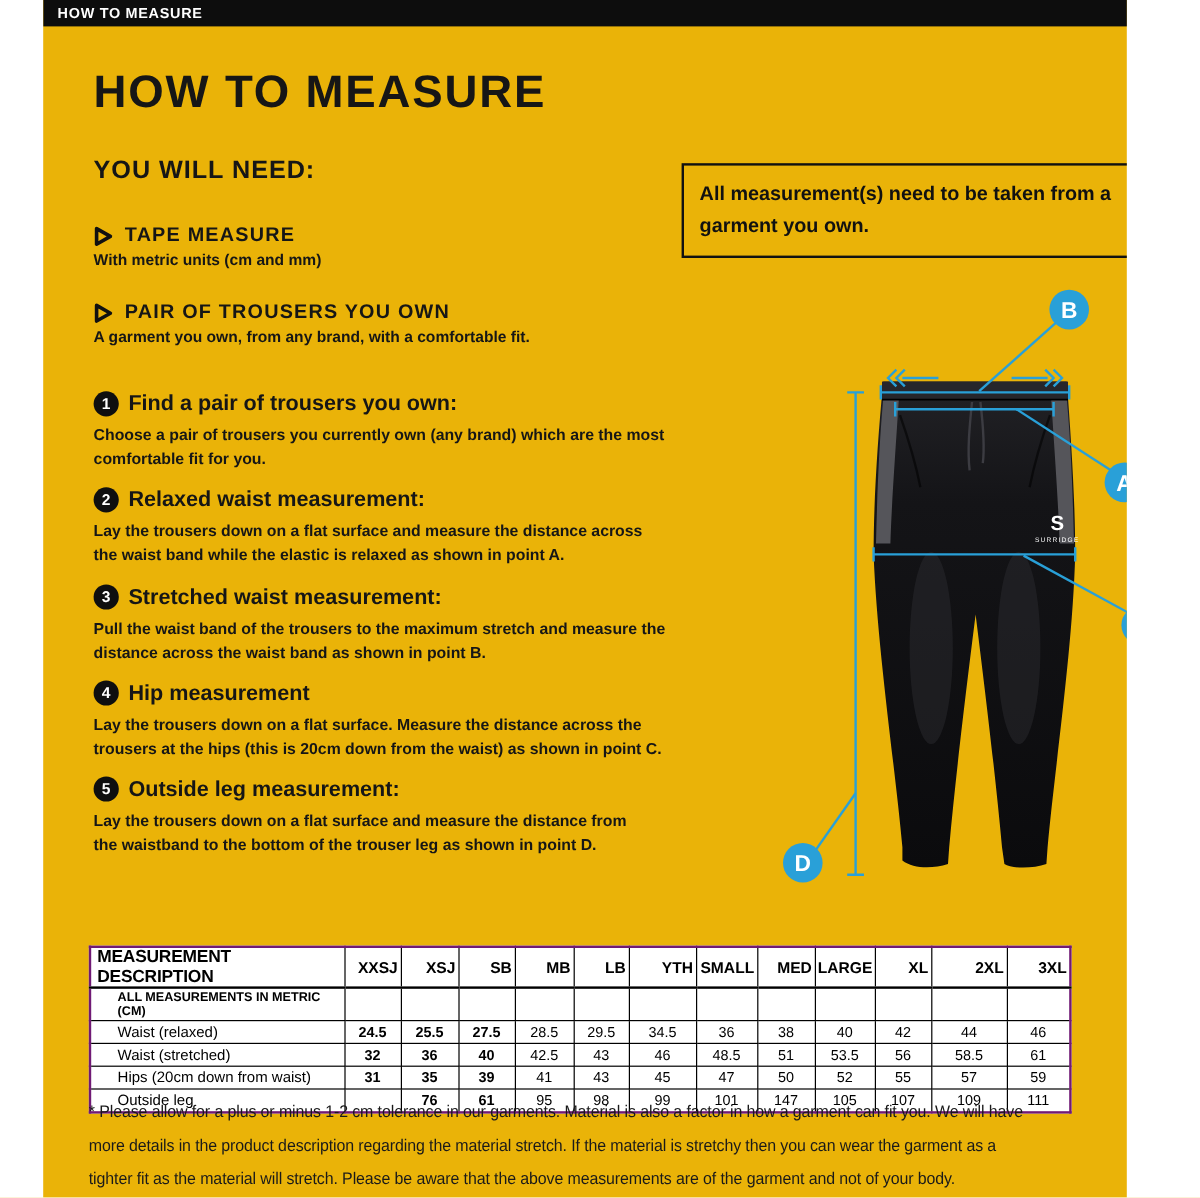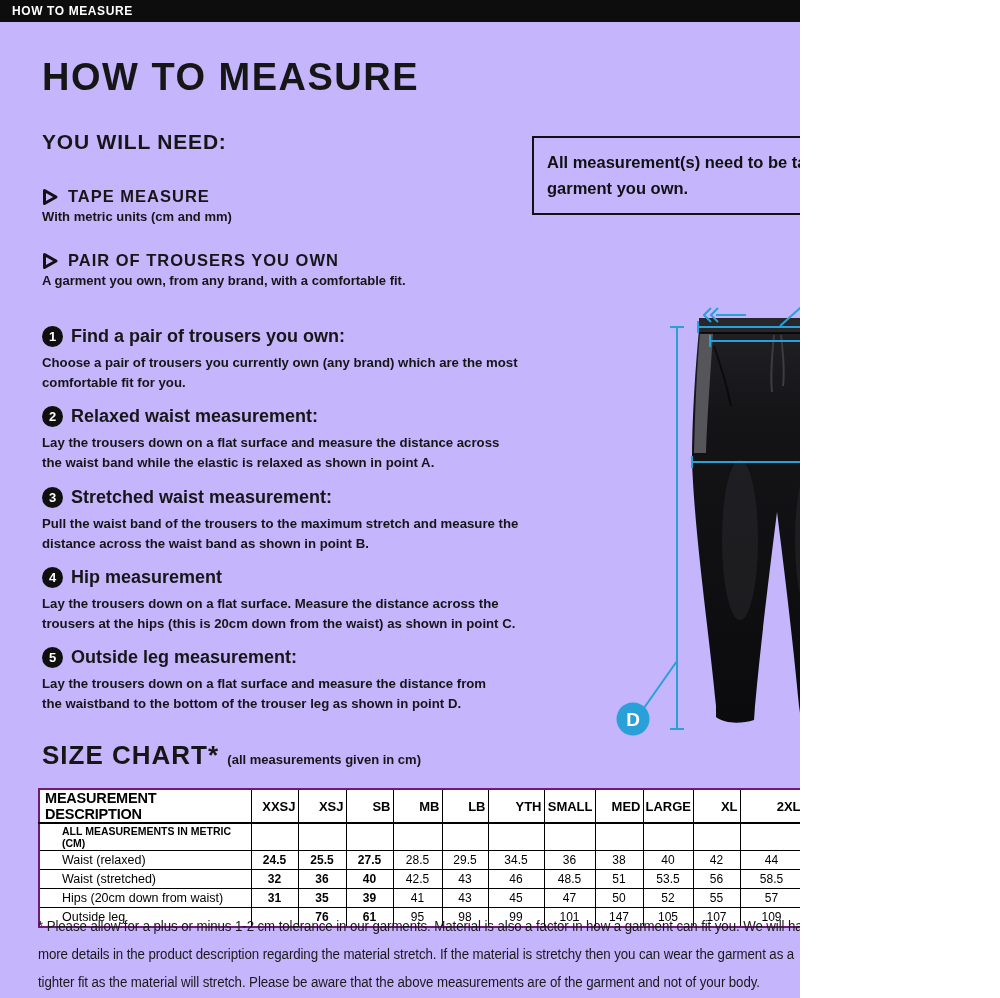--- a/index.html
+++ b/index.html
@@ -1,17 +1,17 @@
 <!DOCTYPE html>
 <html><head>
 <meta charset="utf-8">
 <style>
   html,body{margin:0;padding:0;background:#fff;}
-  .page{position:relative;width:800px;height:998px;background:#c4b5fd;overflow:hidden;
-        font-family:"Liberation Sans",sans-serif;color:#111;}
+  .page{position:relative;width:903px;height:998px;background:#eab308;overflow:hidden;
+        font-family:"Liberation Sans",sans-serif;color:#111;margin-left:36px;}
 
   
   .topbar{position:absolute;left:0;top:0;width:1000px;height:22px;background:#0d0d0d;
           display:flex;align-items:center;}
   .topbar-title{color:#fff;font-size:12px;font-weight:bold;letter-spacing:.6px;margin-left:12px;}
   .topbar-logo{position:absolute;right:10px;top:0;height:22px;display:flex;flex-direction:column;
                align-items:center;justify-content:center;color:#fff;line-height:1;}
   .logo-s{font-size:12px;font-weight:bold;}
   .logo-word{font-size:4.5px;letter-spacing:.6px;font-weight:bold;margin-top:1px;}
 
@@ -232,24 +232,20 @@
         <circle cx="300" cy="281" r="16.5" fill="#29A0D8"></circle>
         <text x="300" y="288" fill="#fff">C</text>
       </g>
       <g>
         <circle cx="18" cy="479" r="16.5" fill="#29A0D8"></circle>
         <text x="18" y="486" fill="#fff">D</text>
       </g>
     </g>
   </svg>
 
-  <h2 class="sc-head">
-    <span>SIZE CHART*</span>
-    <span class="sc-sub">(all measurements given in cm)</span>
-  </h2>
 
   <table class="sc">
     <colgroup>
       <col style="width:212px">
         <col style="width:47px">
         <col style="width:48px">
         <col style="width:47px">
       <col style="width:49px">
         <col style="width:46px">
         <col style="width:56px">

